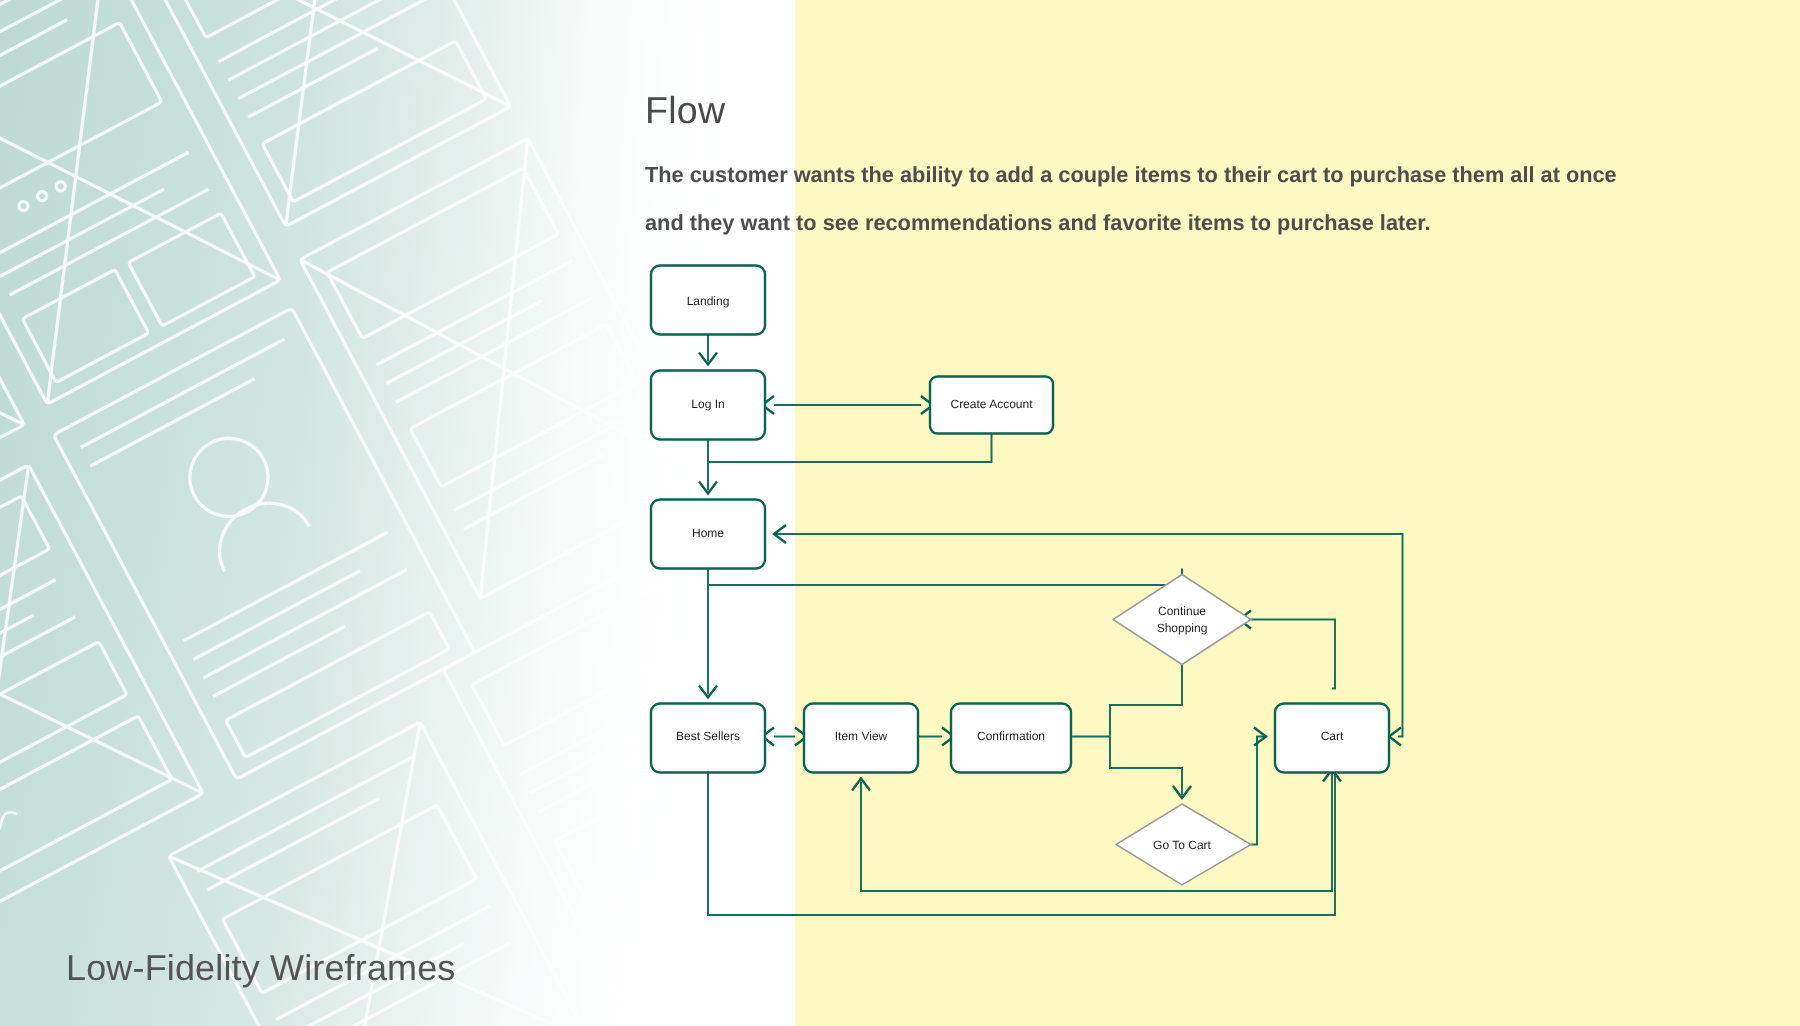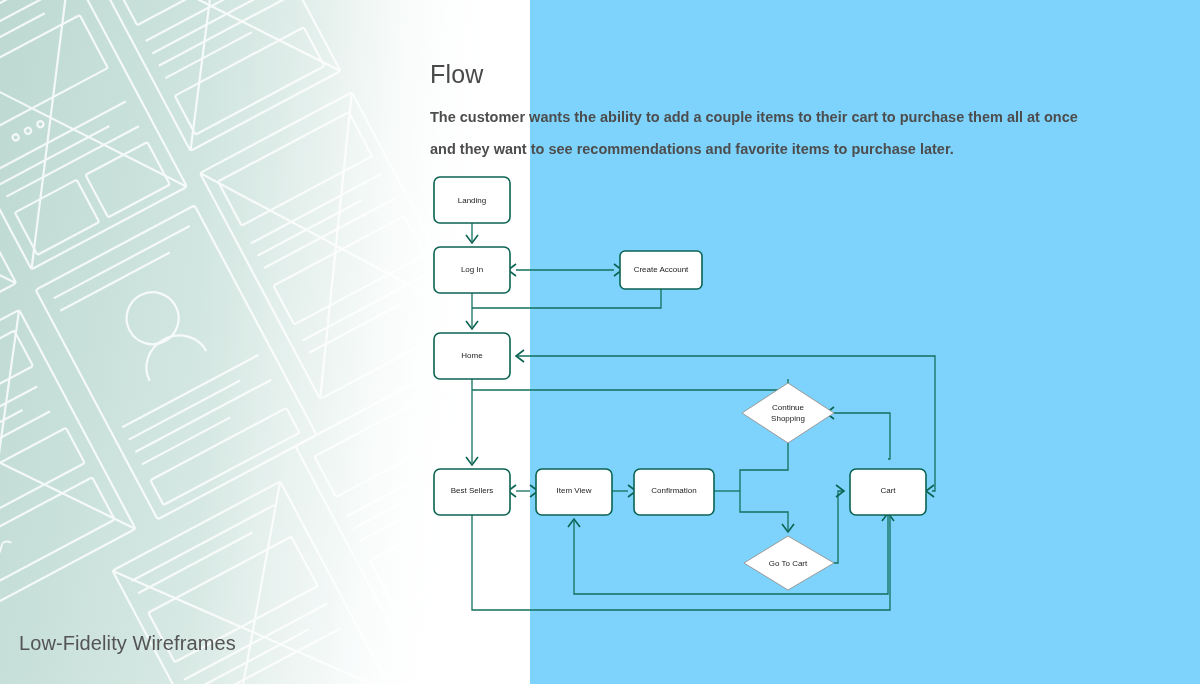--- a/index.html
+++ b/index.html
@@ -8,21 +8,21 @@
     background: #ffffff;
   }
   body {
     font-family: "Liberation Sans", sans-serif;
   }
   #slide {
     position: relative;
     width: 1200px;
     height: 684px;
     overflow: hidden;
-    background: #7dd3fc;
+    background: #fef9c3;
   }
 
   
   #bg-wrap {
     position: absolute;
     left: 0; top: 0;
     width: 1200px;
     height: 684px;
     overflow: hidden;
     pointer-events: none;
@@ -73,23 +73,23 @@
     left: 430px;
     top: 101px;
     width: 660px;
     font-size: 14.5px;
     line-height: 32px;
     color: #4d4d4d;
     font-weight: 700;
   }
   #footer-label {
     position: absolute;
-    left: 19px;
+    left: 44px;
     top: 632px;
-    font-size: 20px;
+    font-size: 24px;
     font-weight: 400;
     color: #545454;
     letter-spacing: 0.1px;
   }
 
   
   #flow {
     position: absolute;
     left: 0; top: 0;
     width: 1200px;

